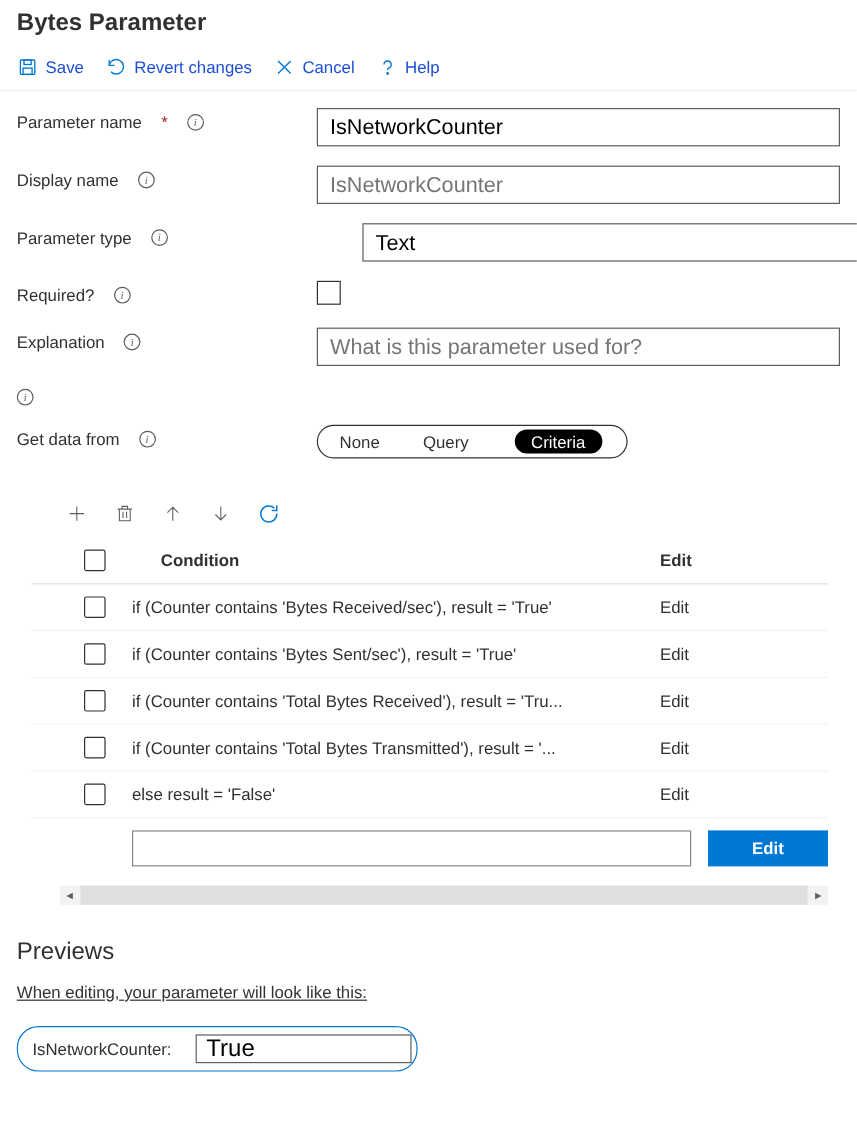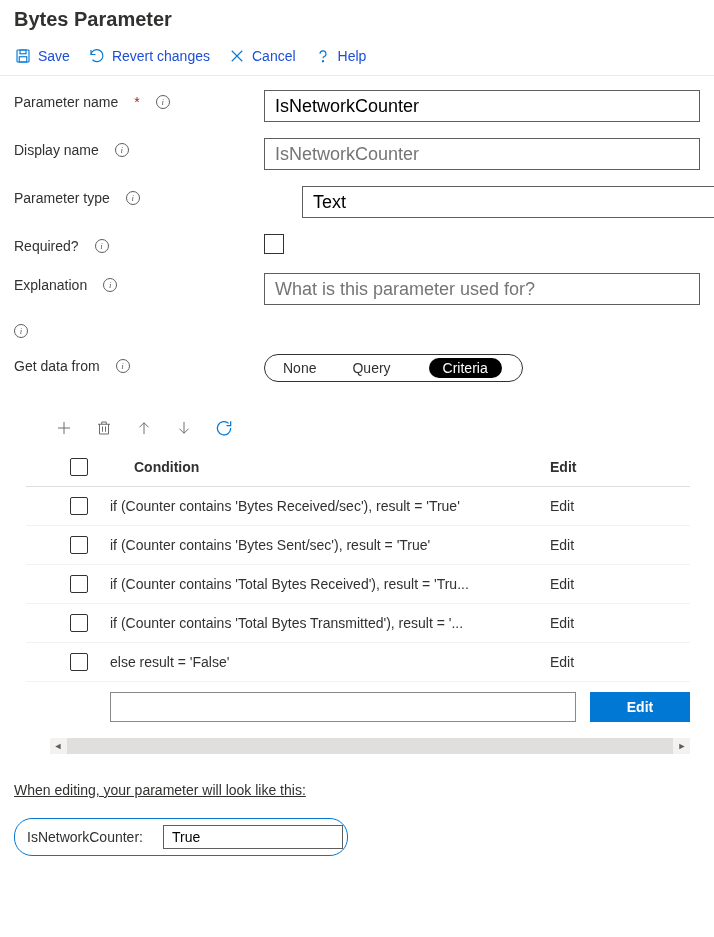--- a/index.html
+++ b/index.html
@@ -216,21 +216,21 @@
       border-radius: 18px;
       padding: 6px 4px 6px 12px;
       gap: 20px;
     }
     .preview-pill-label { color: #323130; }
     .preview-pill-input {
       width: 180px;
       height: 24px;
       border: 1px solid #605e5c;
       padding: 0 8px;
-      font-size: 14px;
+      font-size: 20px;
       font-family: inherit;
     }
   </style>
 </head>
 <body>
 
 <div class="header">
   <div class="title">Bytes Parameter</div>
 </div>
 
@@ -422,18 +422,19 @@
 
   <div class="scrollbar-track">
     <div class="arrow-l">◄</div>
     <div class="thumb-area"></div>
     <div class="arrow-r">►</div>
   </div>
 
 </div>
 
 <div class="previews">
+  <h2>Previews</h2>
   <div class="preview-desc">When editing, your parameter will look like this:</div>
   <div class="preview-pill">
     <span class="preview-pill-label">IsNetworkCounter:</span>
     <input class="preview-pill-input" type="text" value="True" style="">
   </div>
 </div>
 
 </body></html>

